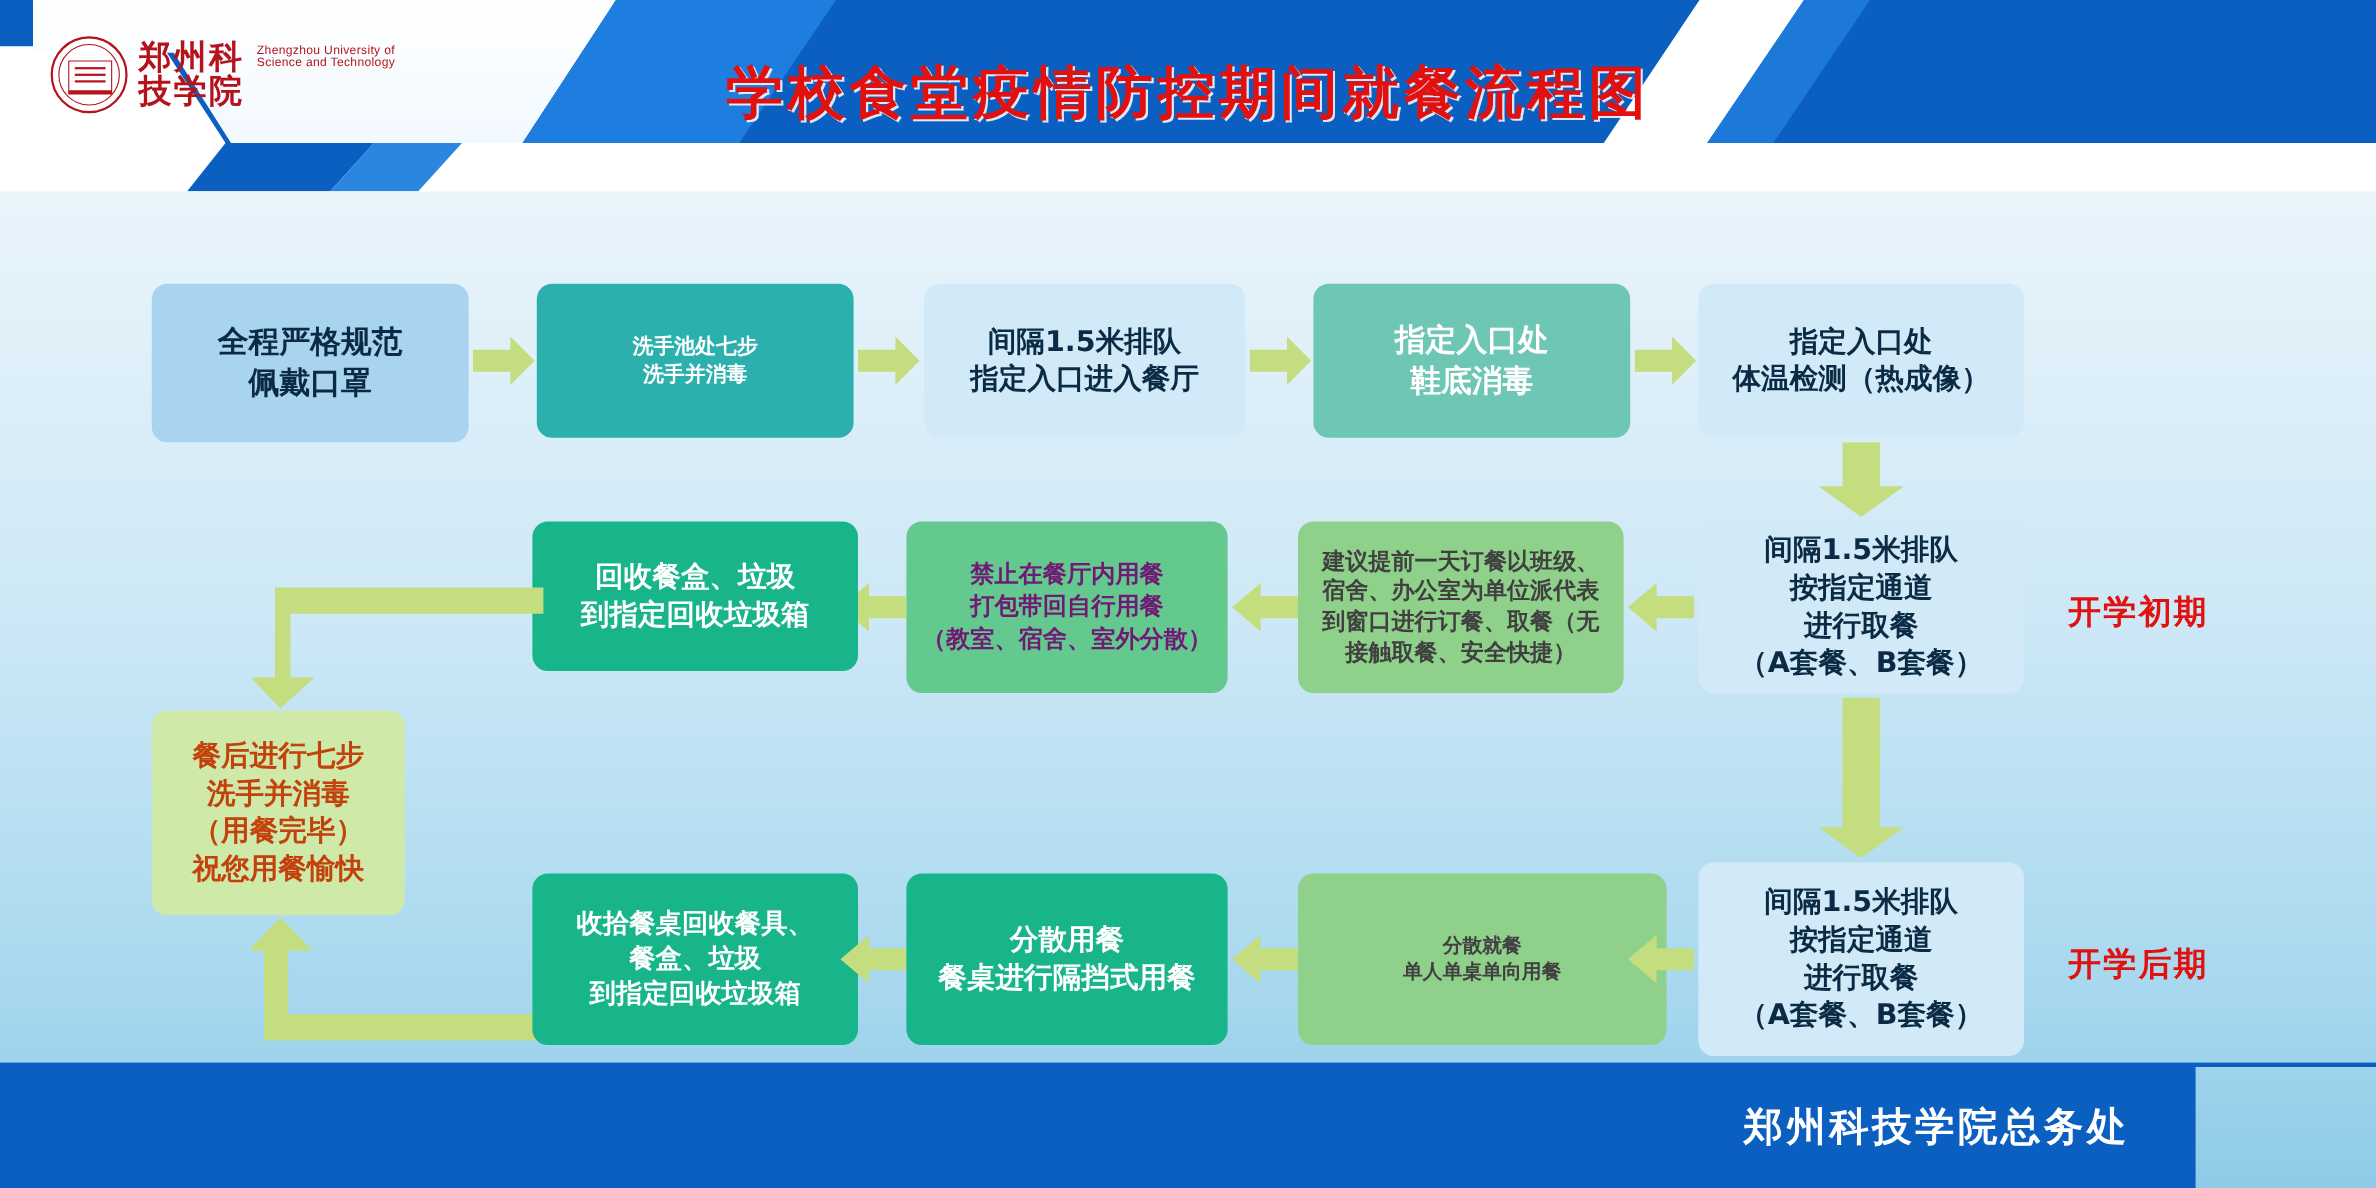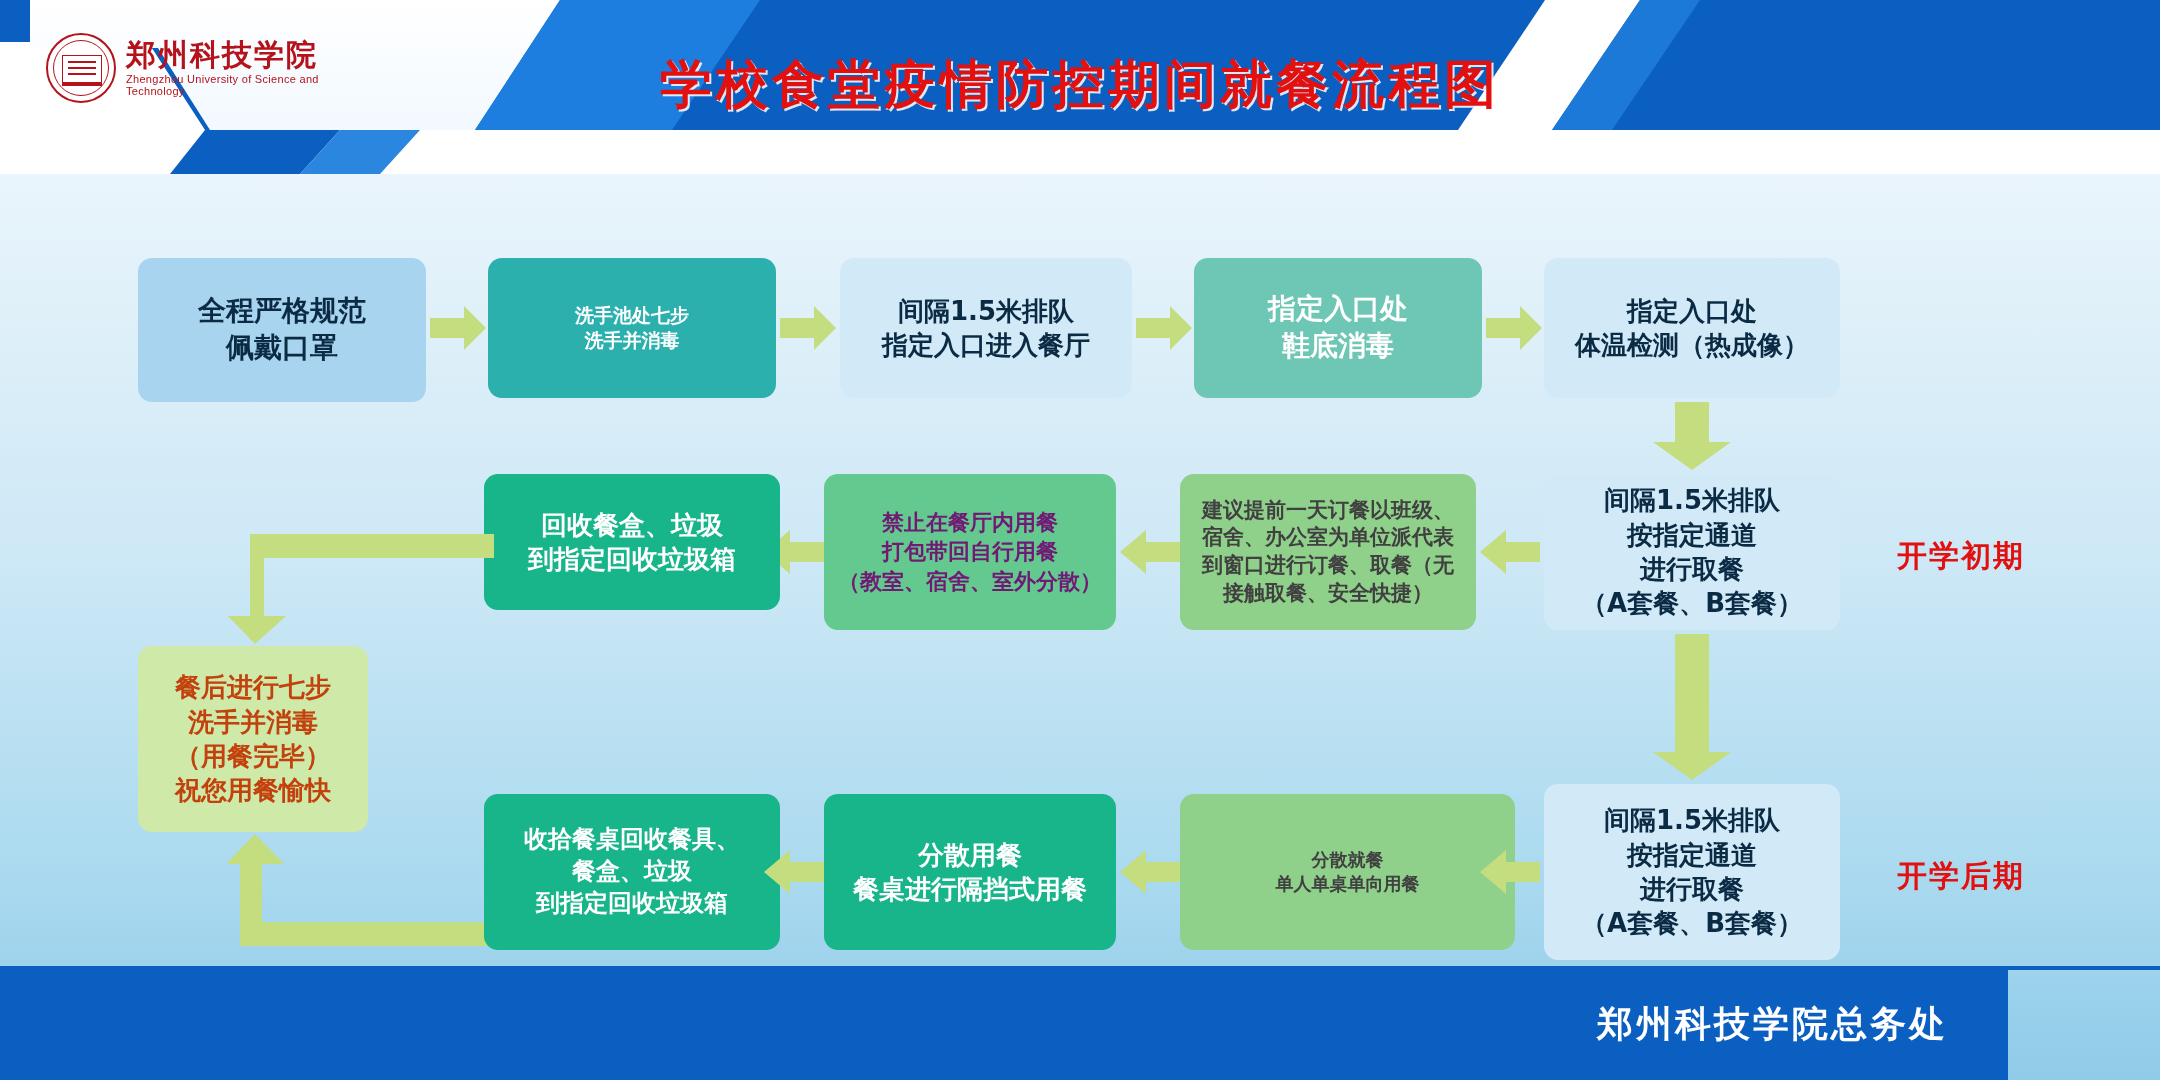--- a/index.html
+++ b/index.html
@@ -121,21 +121,20 @@
   .logo-seal .seal-inner::after {
     content: "";
     position: absolute;
     left: 5px; top: 5px;
     width: 28px; height: 2px;
     background: #b5121b;
     box-shadow: 0 6px 0 #b5121b, 0 12px 0 #b5121b;
   }
   .logo-text {
     display: flex;
-    flex-direction: column;
     justify-content: center;
     line-height: 1.05;
   }
   .logo-cn {
     font-family: "DejaVu Serif", "Liberation Serif", serif;
     font-weight: bold;
     font-size: 30px;
     color: #b5121b;
     letter-spacing: 2px;
   }
@@ -160,21 +159,20 @@
     text-shadow: 2px 2px 0 rgba(255,255,255,.85);
   }
 
   
   .footer {
     position: absolute;
     left: 0; bottom: 0;
     width: 1996px;
     height: 110px;
     background: #0a5fc0;
-    padding-left: 12px;
   }
   .footer::before {
     content: "";
     position: absolute;
     left: 0; top: -4px;
     width: 2160px; height: 4px;
     background: #0a5fc0;
   }
   .footer-text {
     position: absolute;
@@ -218,21 +216,20 @@
   .node.palegreen { background: #cfe9a8; color: #c2410c; }
 
   .stage-label {
     position: absolute;
     font-family: "DejaVu Serif", "Liberation Serif", serif;
     font-weight: bold;
     font-size: 30px;
     color: #e31010;
     letter-spacing: 2px;
     white-space: nowrap;
-    margin-left: 17px;
   }
 
   .arrow {
     position: absolute;
   }
   .arrow svg { display: block; }
 </style>
 </head>
 <body>
 

